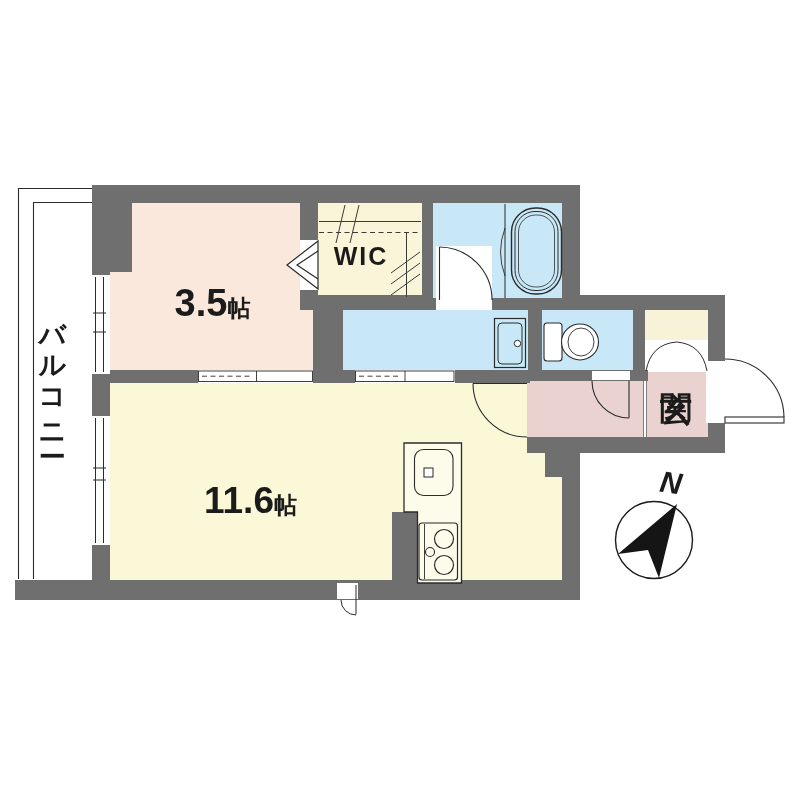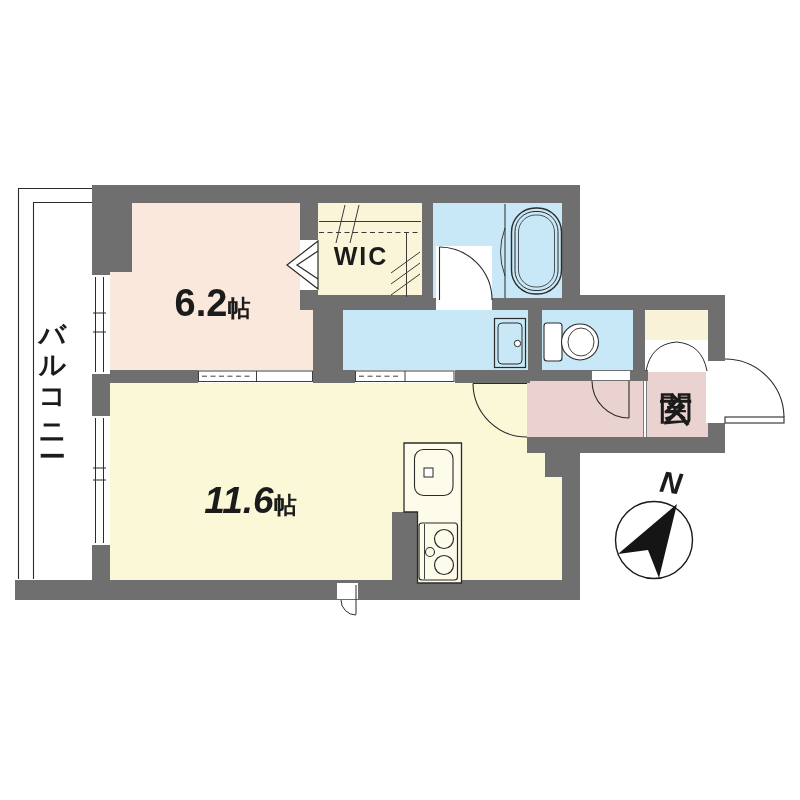--- a/index.html
+++ b/index.html
@@ -15,21 +15,21 @@
   .f-shoe{background:#f8f3d8;}
   .f-white{background:#ffffff;}
   svg.overlay{position:absolute;left:0;top:0;width:800px;height:800px;pointer-events:none;}
   .label{position:absolute;color:#1b1b1b;line-height:1.05;white-space:nowrap;}
   .lbl-yoshitsu{left:110px;top:233px;width:200px;text-align:center;font-size:37px;font-weight:bold;letter-spacing:3px;}
   .lbl-yoshitsu-size{left:110px;top:284px;width:205px;text-align:center;font-weight:bold;}
   .lbl-yoshitsu-size .num{font-size:38px;}
   .lbl-wic{left:330px;top:243px;width:62px;text-align:center;font-size:25px;font-weight:bold;letter-spacing:2px;}
   .lbl-ldk{left:150px;top:433px;width:200px;text-align:center;font-size:38px;font-weight:bold;letter-spacing:10px;}
   .lbl-ldk-size{left:148px;top:482px;width:205px;text-align:center;font-weight:bold;}
-  .lbl-ldk-size .num{font-size:37px;font-style:italic;}
+  .lbl-ldk-size .num{font-size:37px;}
   .unit{font-size:23px;font-weight:bold;}
   .lbl-balcony{left:38px;top:303px;height:180px;font-size:27px;font-weight:bold;letter-spacing:4px;writing-mode:vertical-rl;text-orientation:upright;}
   .lbl-genkan{left:659px;top:366px;height:74px;font-size:32px;font-weight:bold;writing-mode:vertical-rl;text-orientation:upright;letter-spacing:2px;}
   .lbl-north{left:660px;top:467px;font-size:30px;font-weight:bold;font-style:italic;transform:rotate(8deg);}
 </style>
 </head>
 <body>
 
 <div class="plan">
 
@@ -179,19 +179,19 @@
       </g>
     </g>
 
     <g>
       <circle cx="654" cy="540" r="38.5" fill="#ffffff" stroke="#1b1b1b" stroke-width="1.4"></circle>
       <polygon points="677,504 618,554 648,550 659,578" fill="#151515"></polygon>
     </g>
   </svg>
 
   <div class="label lbl-balcony">バルコニー</div>
-  <div class="label lbl-yoshitsu-size"><span class="num">6.2</span><span class="unit">帖</span></div>
+  <div class="label lbl-yoshitsu-size"><span class="num">3.5</span><span class="unit">帖</span></div>
   <div class="label lbl-wic">WIC</div>
   <div class="label lbl-ldk-size"><span class="num">11.6</span><span class="unit">帖</span></div>
   <div class="label lbl-genkan">玄関</div>
   <div class="label lbl-north">N</div>
 
 </div>
 
 </body></html>

